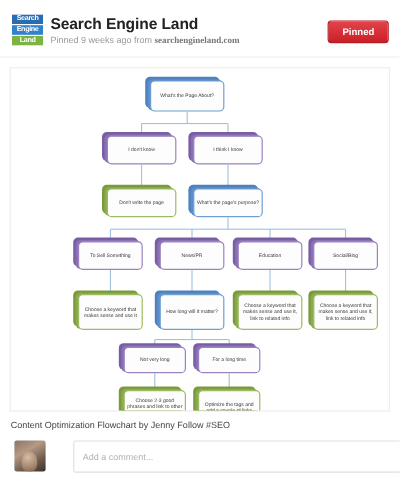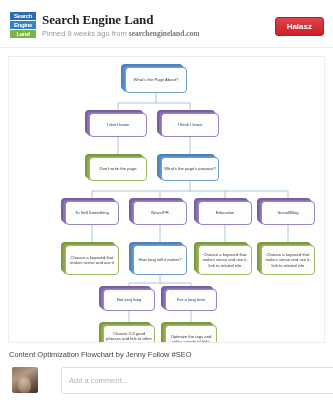--- a/index.html
+++ b/index.html
@@ -39,21 +39,20 @@
   }
   .logo-row.r1 { background: #2b6cb0; }
   .logo-row.r2 { background: #3182ce; }
   .logo-row.r3 { background: #7cb342; }
 
   #brand-title {
     position: absolute; left: 42px; top: 12px;
     font-size: 13px; font-weight: bold; color: #222222;
     letter-spacing: -0.1px;
     white-space: nowrap;
-    font-family: Liberation Serif, serif;
   }
   #pin-meta {
     position: absolute; left: 42px; top: 29px;
     font-size: 7.5px; color: #999999;
     white-space: nowrap;
   }
   #pin-meta .src { color: #777777; font-weight: bold; font-family: Liberation Serif, serif; }
   #follow-button {
     position: absolute; right: 9px; top: 17px;
     background: #d9232d;
@@ -176,21 +175,21 @@
       <div class="logo-row r2">Engine</div>
       <div class="logo-row r3">Land</div>
     </div>
 
     <div id="brand-title">Search Engine Land</div>
 
     <div id="pin-meta">
       <span>Pinned 9 weeks ago from </span><span class="src">searchengineland.com</span>
     </div>
 
-    <button id="follow-button">Halasz</button>
+    <button id="follow-button">Pinned</button>
   </div>
 
   <div id="pin-image">
     <div id="flowchart">
 
       <svg id="connectors" viewBox="0 0 317 287" preserveAspectRatio="none">
         <g stroke="#8fb8d8" stroke-width="0.8" fill="none">
 
           <path d="M147 36 L147 46 M109 46 L181 46 M109 46 L109 56 M181 46 L181 56"></path>
 

